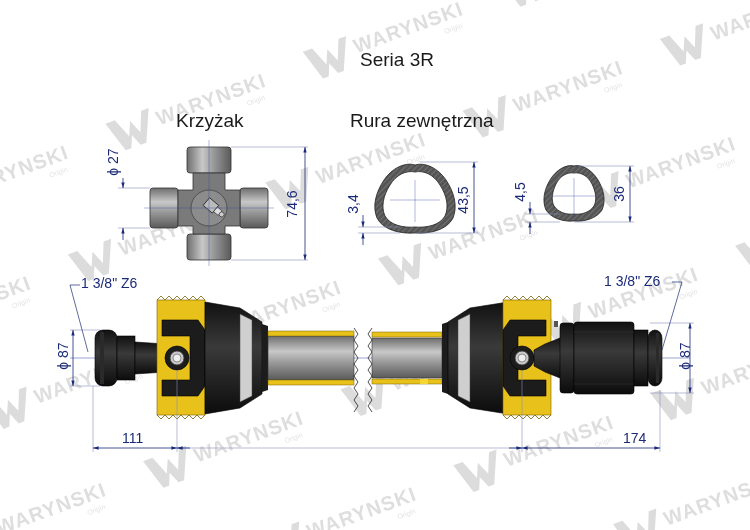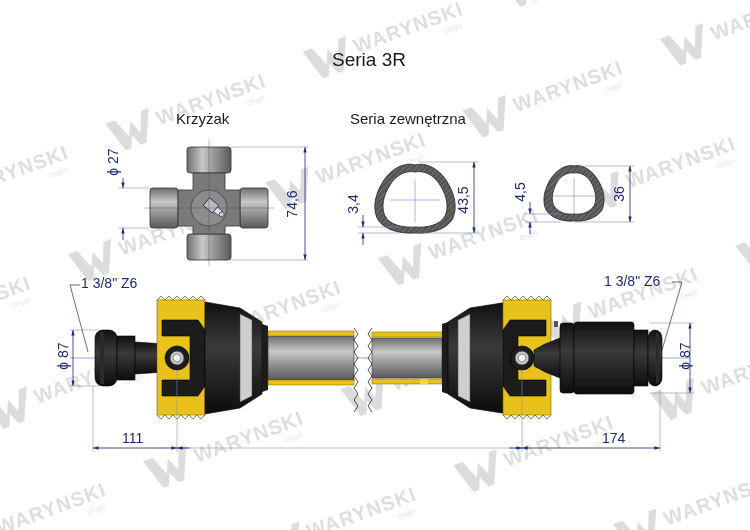--- a/index.html
+++ b/index.html
@@ -1,20 +1,20 @@
 <!DOCTYPE html>
 <html><head>
 <meta charset="utf-8">
 <style>
   html, body { margin: 0; padding: 0; background: #ffffff; }
   body { width: 750px; height: 530px; position: relative; overflow: hidden; font-family: "Liberation Sans", sans-serif; }
   #stage { position: absolute; left: 0; top: 0; width: 750px; height: 530px; }
   .wm-layer { position: absolute; left: 0; top: 0; width: 750px; height: 530px; pointer-events: none; }
-  .title { position: absolute; font-size: 19px; color: #1a1a1a; }
-  .label { position: absolute; font-size: 15px; color: #1a1a1a; white-space: nowrap; text-align: center; }
+  .title { position: absolute; font-size: 19px; color: #1a1a1a; margin-left: 28px; }
+  .label { position: absolute; font-size: 19px; color: #1a1a1a; white-space: nowrap; text-align: center; }
   .dim { position: absolute; font-size: 14px; color: #1b2a78; white-space: nowrap; }
   .dim-v { transform: rotate(-90deg); transform-origin: center center; }
   svg text { font-family: "Liberation Sans", sans-serif; }
 </style>
 </head>
 <body>
 
 <div id="stage">
 
   <svg class="wm-layer" viewBox="0 0 750 530" width="750" height="530">
@@ -223,33 +223,33 @@
       <line x1="177" y1="448" x2="522" y2="448" stroke="#8890b8" stroke-width="0.6"></line>
       <line x1="522" y1="448" x2="660" y2="448" stroke="#1b2a78" stroke-width="0.8" marker-start="url(#arr)" marker-end="url(#arr)"></line>
       <line x1="190" y1="448" x2="177" y2="448" stroke="#1b2a78" stroke-width="0.8" marker-end="url(#arr)"></line>
       <line x1="509" y1="448" x2="522" y2="448" stroke="#1b2a78" stroke-width="0.8" marker-end="url(#arr)"></line>
     </g>
   </svg>
 
   <div class="title" style="left:332px; top:49px;">Seria 3R</div>
 
   <div class="label" style="left:176px; top:110px;">Krzyżak</div>
-  <div class="label" style="left:350px; top:110px;">Seria zewnętrzna</div>
+  <div class="label" style="left:350px; top:110px;">Rura zewnętrzna</div>
 
   <div class="dim dim-v" style="left:93px; top:154px; width:40px; text-align:center;">ϕ 27</div>
   <div class="dim dim-v" style="left:272px; top:196px; width:40px; text-align:center;">74,6</div>
 
   <div class="dim dim-v" style="left:333px; top:196px; width:40px; text-align:center;">3,4</div>
   <div class="dim dim-v" style="left:443px; top:192px; width:40px; text-align:center;">43,5</div>
 
   <div class="dim dim-v" style="left:500px; top:184px; width:40px; text-align:center;">4,5</div>
   <div class="dim dim-v" style="left:599px; top:186px; width:40px; text-align:center;">36</div>
 
   <div class="dim" style="left:81px; top:275px;">1 3/8" Z6</div>
   <div class="dim" style="left:604px; top:273px;">1 3/8" Z6</div>
 
   <div class="dim dim-v" style="left:38px; top:348px; width:50px; text-align:center;">ϕ 87</div>
   <div class="dim dim-v" style="left:660px; top:348px; width:50px; text-align:center;">ϕ 87</div>
 
   <div class="dim" style="left:122px; top:430px;">111</div>
-  <div class="dim" style="left:589px; top:430px;padding-left:13px;">174</div>
+  <div class="dim" style="left:610px; top:430px;padding-left:13px;">174</div>
 
 </div>
 
 </body></html>

